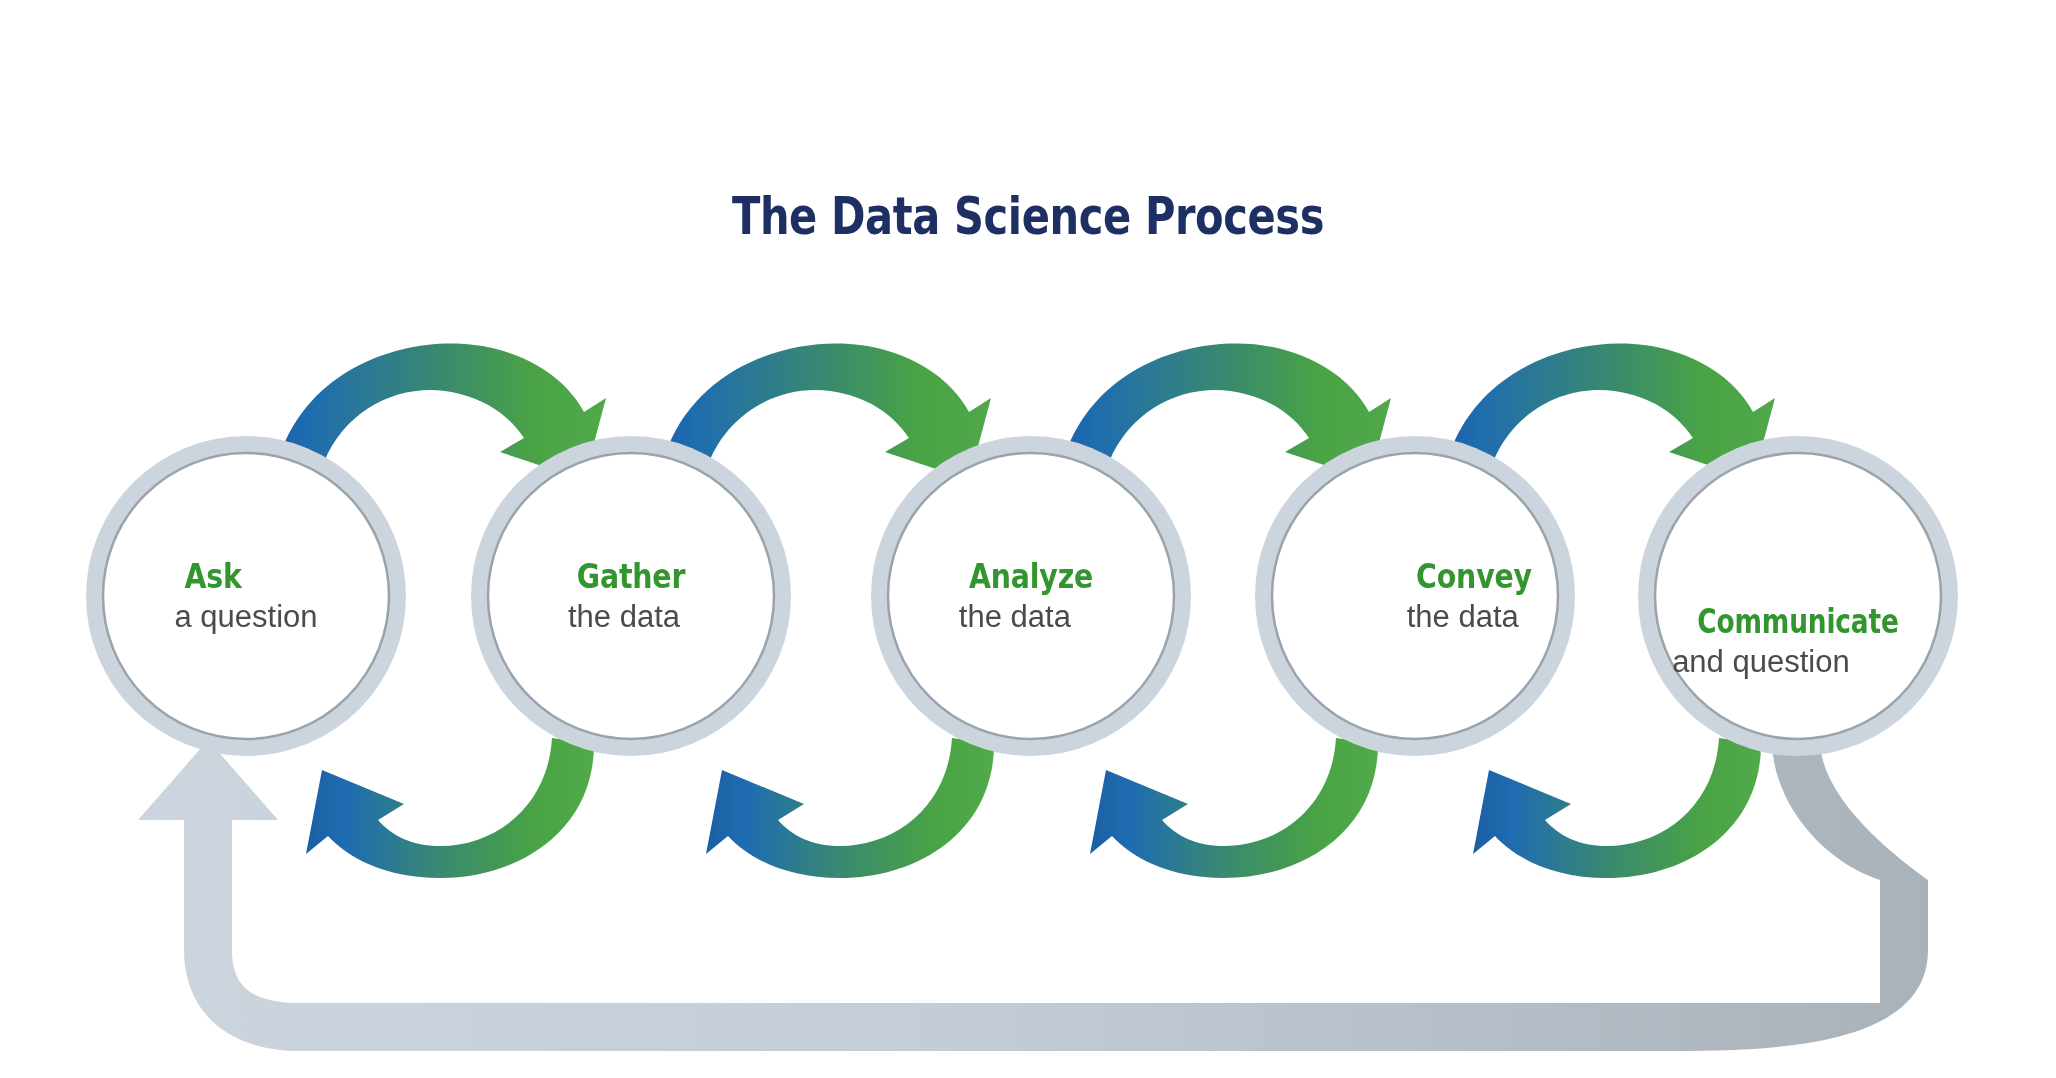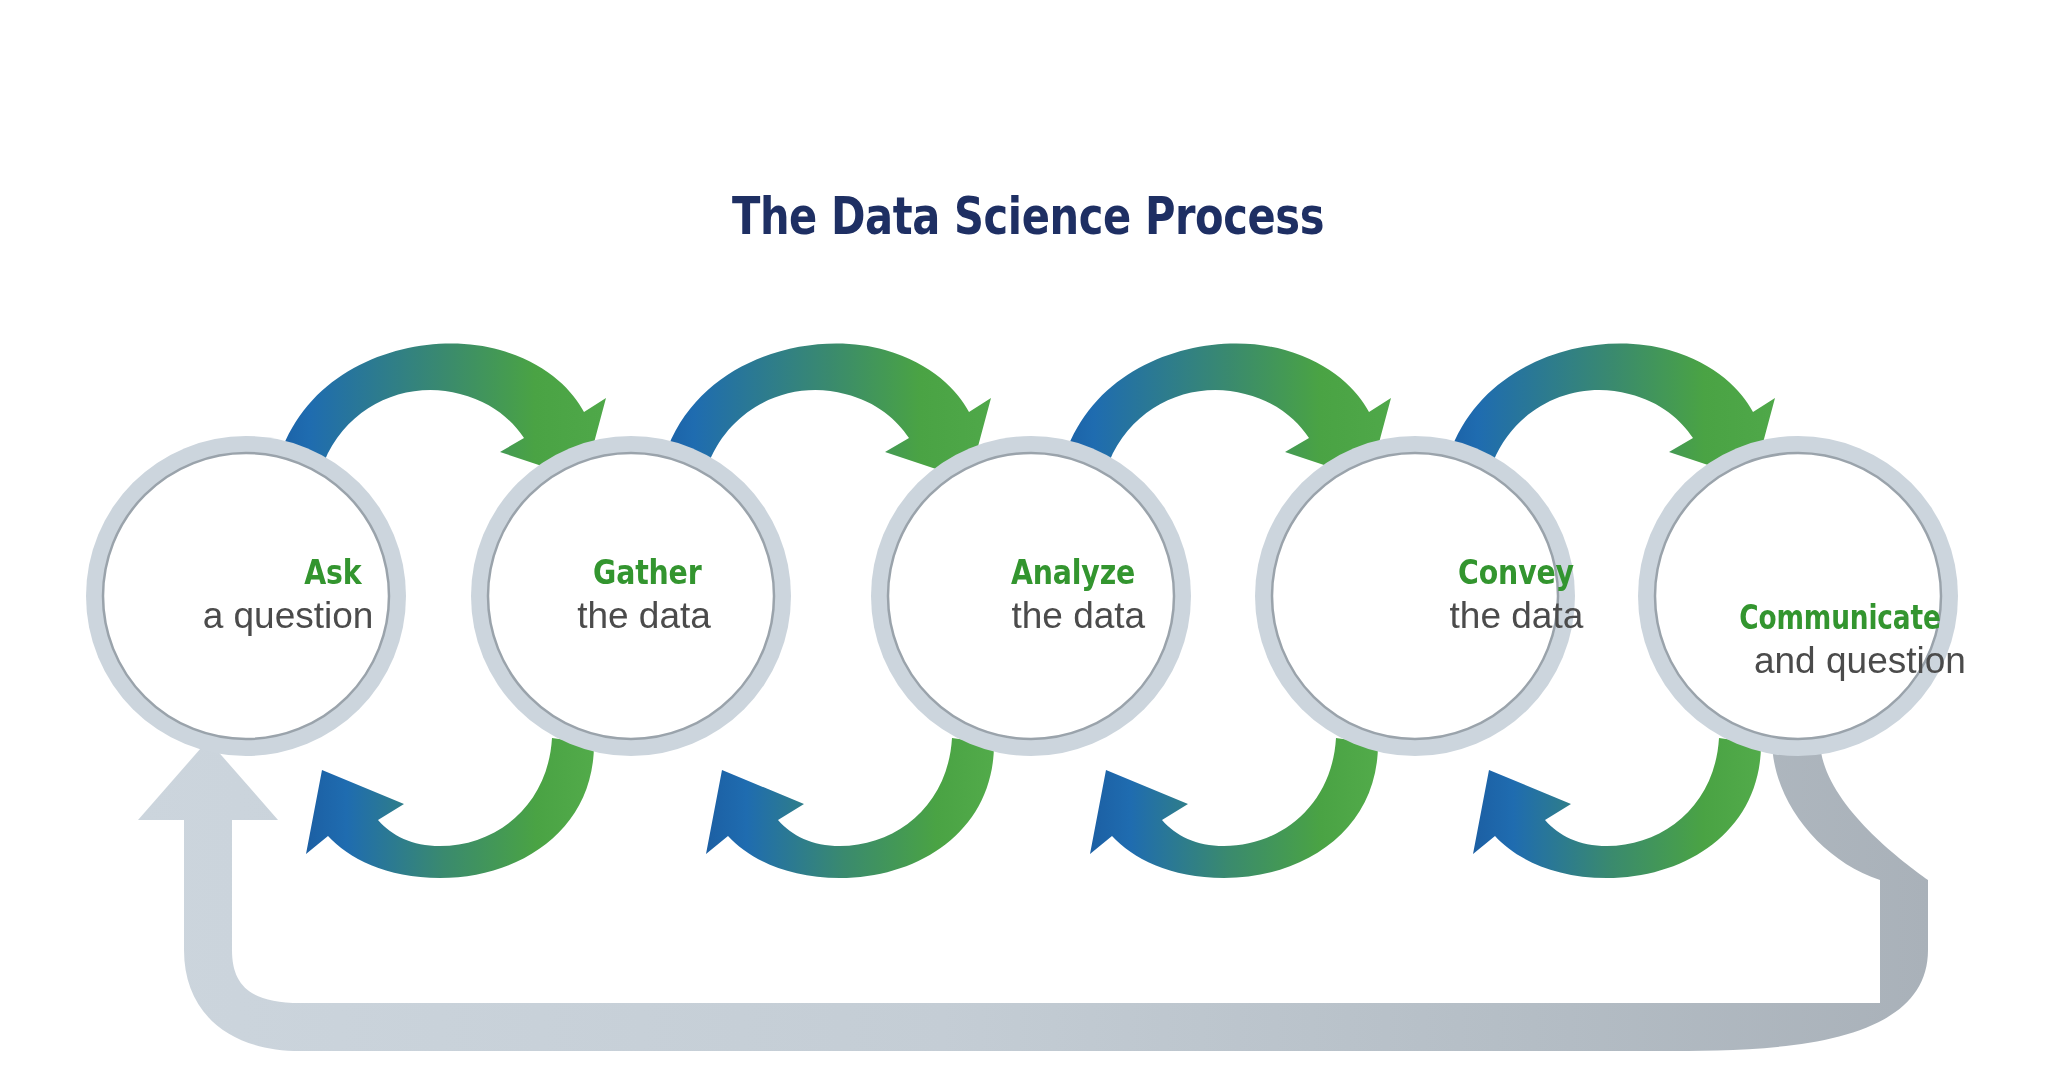--- a/index.html
+++ b/index.html
@@ -38,41 +38,40 @@
     font-weight: 700;
     letter-spacing: -0.5px;
     color: #1e2f63;
     transform: scaleX(0.80);
     transform-origin: 50% 50%;
     white-space: nowrap;
     line-height: 1.1;
   }
   .node-label {
     position: absolute;
-    text-align: right;
+    text-align: left;
     pointer-events: none;
     transform: translate(-50%, -50%);
-    margin-left: 42px;
   }
   .node-head {
     font-family: "DejaVu Sans", "Liberation Sans", sans-serif;
     font-size: 33px;
     font-weight: 700;
     color: #33952f;
     line-height: 1.18;
     letter-spacing: -0.2px;
     white-space: nowrap;
     transform: scaleX(0.86);
   }
   .node-head.narrow {
     transform: scaleX(0.80);
   }
   .node-sub {
     font-family: "Liberation Sans", sans-serif;
-    font-size: 37px;
+    font-size: 31px;
     font-weight: 400;
     color: #4b4b4b;
     line-height: 1.15;
     white-space: nowrap;
     margin-top: 2px;
   }
 </style>
 </head>
 <body>
 
@@ -246,21 +245,21 @@
     </g>
   </svg>
 
   <div class="title">The Data Science Process</div>
 
   <div class="node-label" style="left:246px; top:596px;">
     <div class="node-head">Ask</div>
     <div class="node-sub">a question</div>
   </div>
 
-  <div class="node-label" style="left:602px; top:596px;">
+  <div class="node-label" style="left:631px; top:596px;">
     <div class="node-head">Gather</div>
     <div class="node-sub">the data</div>
   </div>
 
   <div class="node-label" style="left:1031px; top:596px;">
     <div class="node-head">Analyze</div>
     <div class="node-sub">the data</div>
   </div>
 
   <div class="node-label" style="left:1474px; top:596px;">

